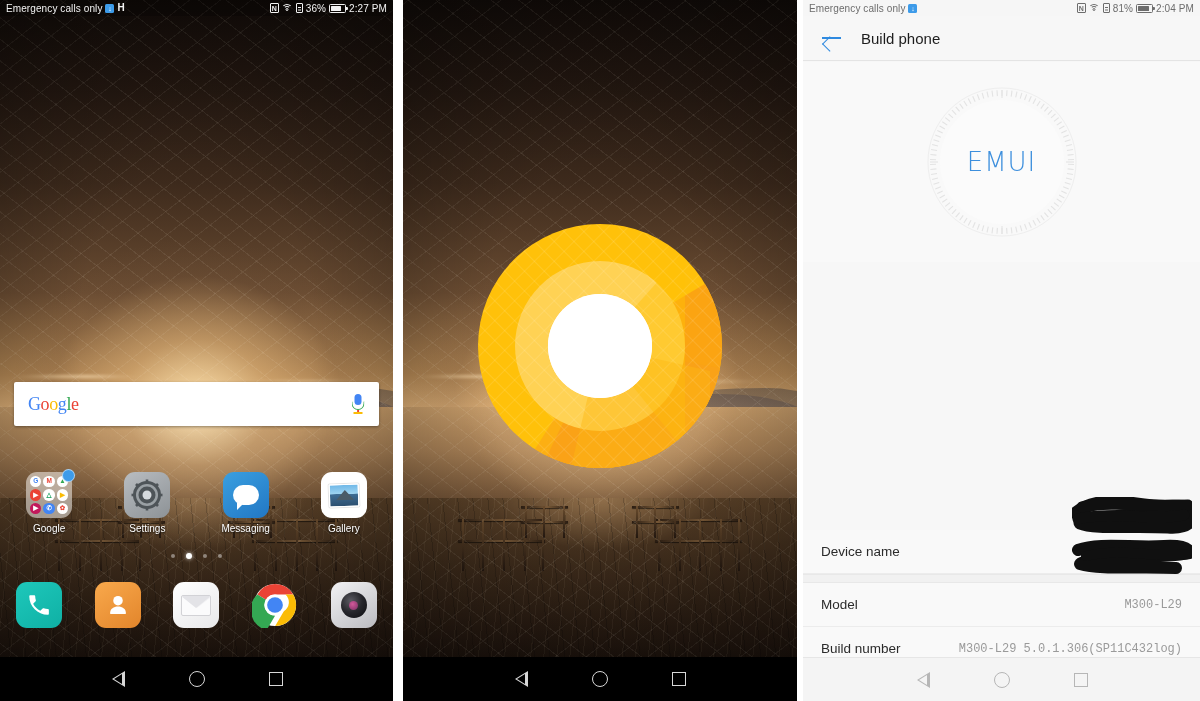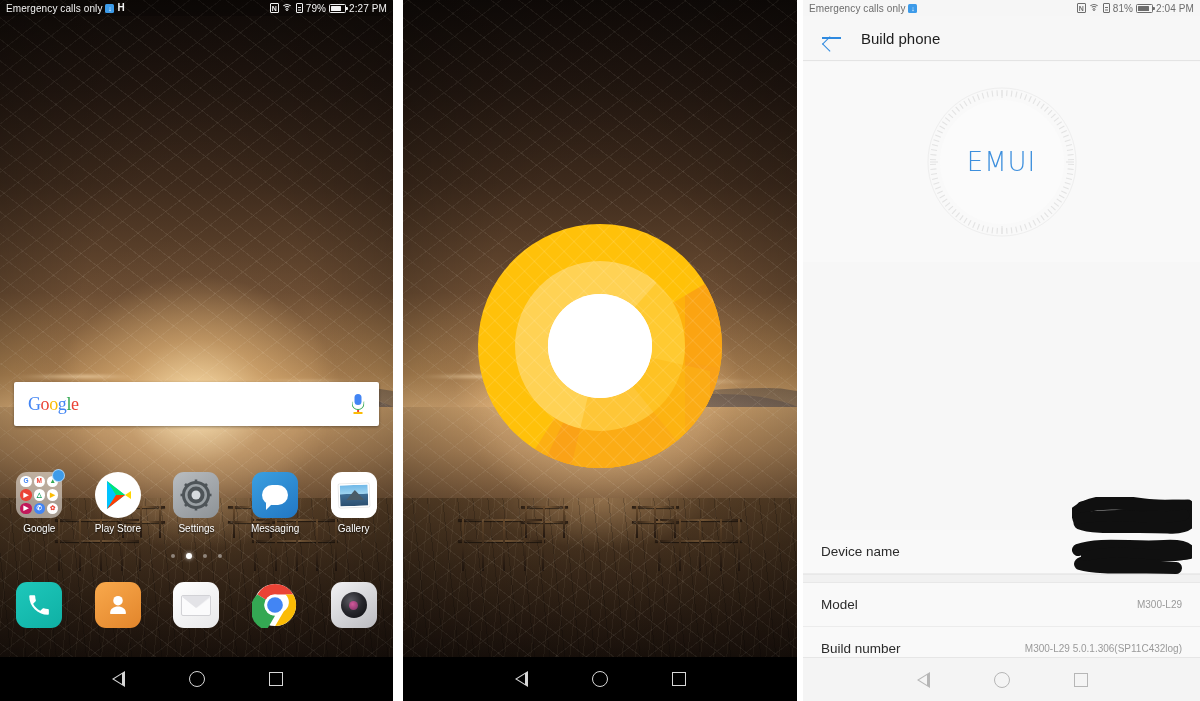--- a/index.html
+++ b/index.html
@@ -325,21 +325,21 @@
 
   .list { position:absolute; left:0; right:0; top:265px; bottom:44px; background:#14b8a6; }
   .grp-gap { height:9px; background:#f1f1f1; border-top:1px solid #e8e8e8; border-bottom:1px solid #e8e8e8;}
   .row {
     height:44px; display:flex; align-items:center; justify-content:space-between;
     padding:0 18px; border-bottom:1px solid #ececec; background:#f9f9f9;
   }
   .row:last-child { border-bottom:none; }
   .row-label { font-size:13.5px; color:#2b2b2b; }
   .row-right { display:flex; align-items:center; gap:8px; }
-  .row-value { font-size:10px; color:#9a9a9a; }
+  .row-value { font-size:12px; color:#9a9a9a;font-family:Liberation Mono, monospace; }
   .chev { width:7px; height:7px; border-right:1.4px solid #b9b9b9; border-top:1.4px solid #b9b9b9;
           transform:rotate(45deg); }
   .redact {
     position:absolute; right:8px; width:120px; height:38px; z-index:5; pointer-events:none;
   }
   .redact-imei { top:497px; }
   .redact-meid { top:538px; }
   .list-wrap { position:absolute; left:0; right:0; top:265px; bottom:44px; }
 </style>
 </head>
@@ -402,21 +402,21 @@
         <span class="ic-h">H</span>
       </div>
       <div class="sb-right">
         <span class="ic-nfc">N</span>
         <span class="ic-wifi">
             <span class="w1"></span>
             <span class="w2"></span>
             <span class="w3"></span>
           </span>
         <span class="ic-sim"></span>
-        <span class="sb-text">79%</span>
+        <span class="sb-text">36%</span>
         <span class="ic-batt">
             <i style="width:79%"></i>
           </span>
         <span class="sb-text">2:27 PM</span>
       </div>
     </div>
 
     <div class="search-widget">
       <div class="google-logo"><span class="g-b">G</span><span class="g-r">o</span><span class="g-y">o</span><span class="g-b">g</span><span class="g-g">l</span><span class="g-r">e</span></div>
       <div class="mic">
@@ -438,31 +438,20 @@
           <div class="mini" style="color:#0F9D58">△</div>
           <div class="mini" style="color:#FBBC05">▶</div>
           <div class="mini" style="color:#fff;background:#C2185B">▶</div>
           <div class="mini" style="color:#fff;background:#4285F4">✆</div>
           <div class="mini" style="color:#EA4335">✿</div>
           <span class="folder-badge"></span>
         </div>
         <span class="app-label">Google</span>
       </div>
 
-      <div class="app">
-        <div class="app-icon ic-play">
-          <svg width="28" height="30" viewBox="0 0 28 30">
-            <polygon points="3,1 21,15 3,29" fill="#00C3FF"></polygon>
-            <polygon points="3,1 21,15 12,15" fill="#00E676"></polygon>
-            <polygon points="3,29 21,15 12,15" fill="#FF3D00"></polygon>
-            <polygon points="21,15 27,11 27,19" fill="#FFD600"></polygon>
-          </svg>
-        </div>
-        <span class="app-label">Play Store</span>
-      </div>
 
       <div class="app">
         <div class="app-icon ic-set">
           <svg width="34" height="34" viewBox="0 0 34 34">
             <g fill="#4e5458">
               <circle cx="17" cy="17" r="14" fill="#4e5458"></circle>
               <circle cx="17" cy="17" r="11" fill="#9aa0a4"></circle>
               <circle cx="17" cy="17" r="8.5" fill="#4e5458"></circle>
               <circle cx="17" cy="17" r="4.5" fill="#d6dade"></circle>
             </g>

